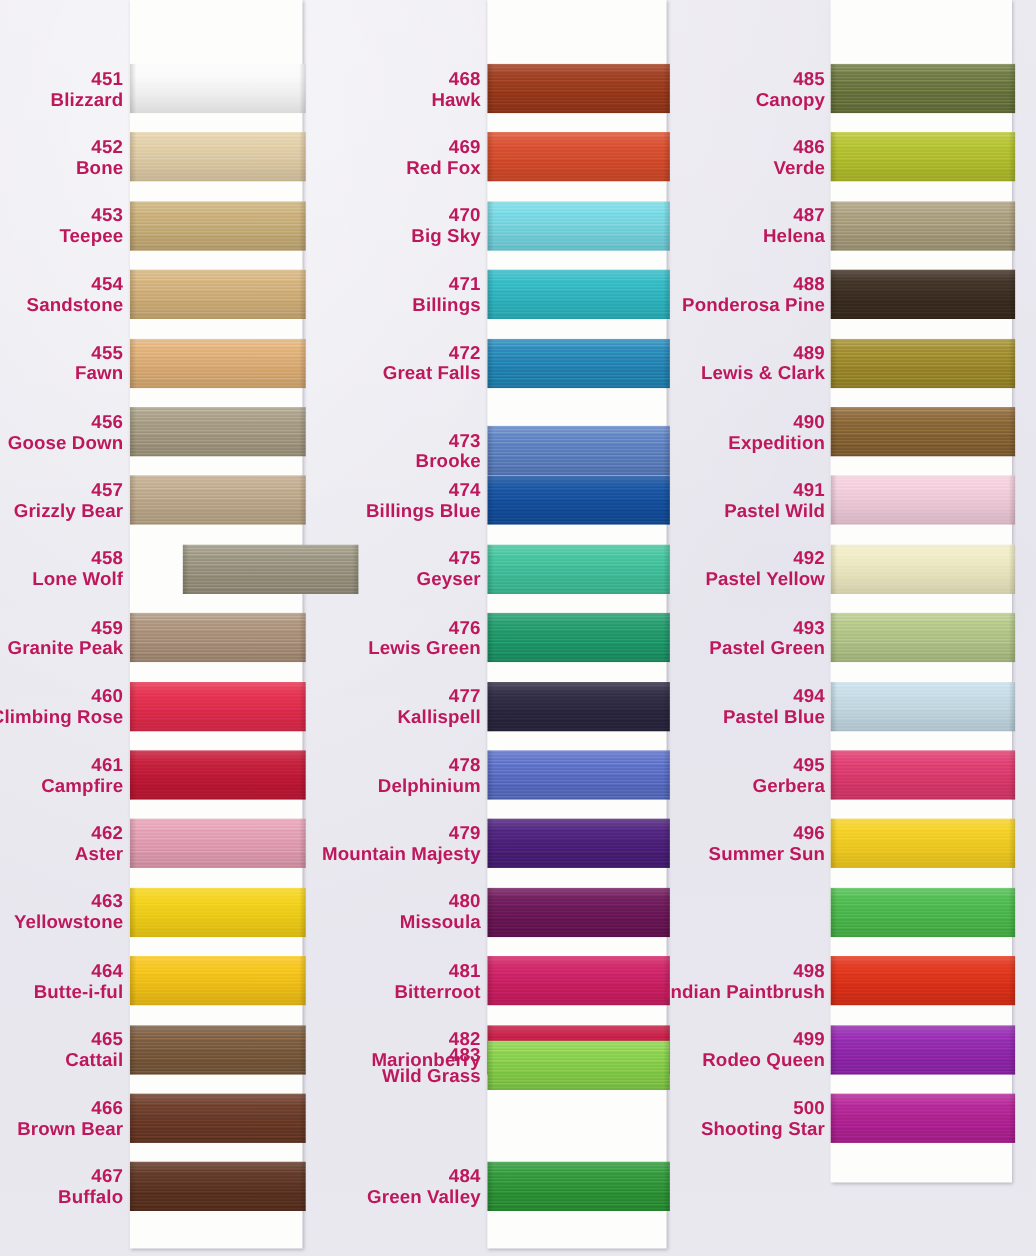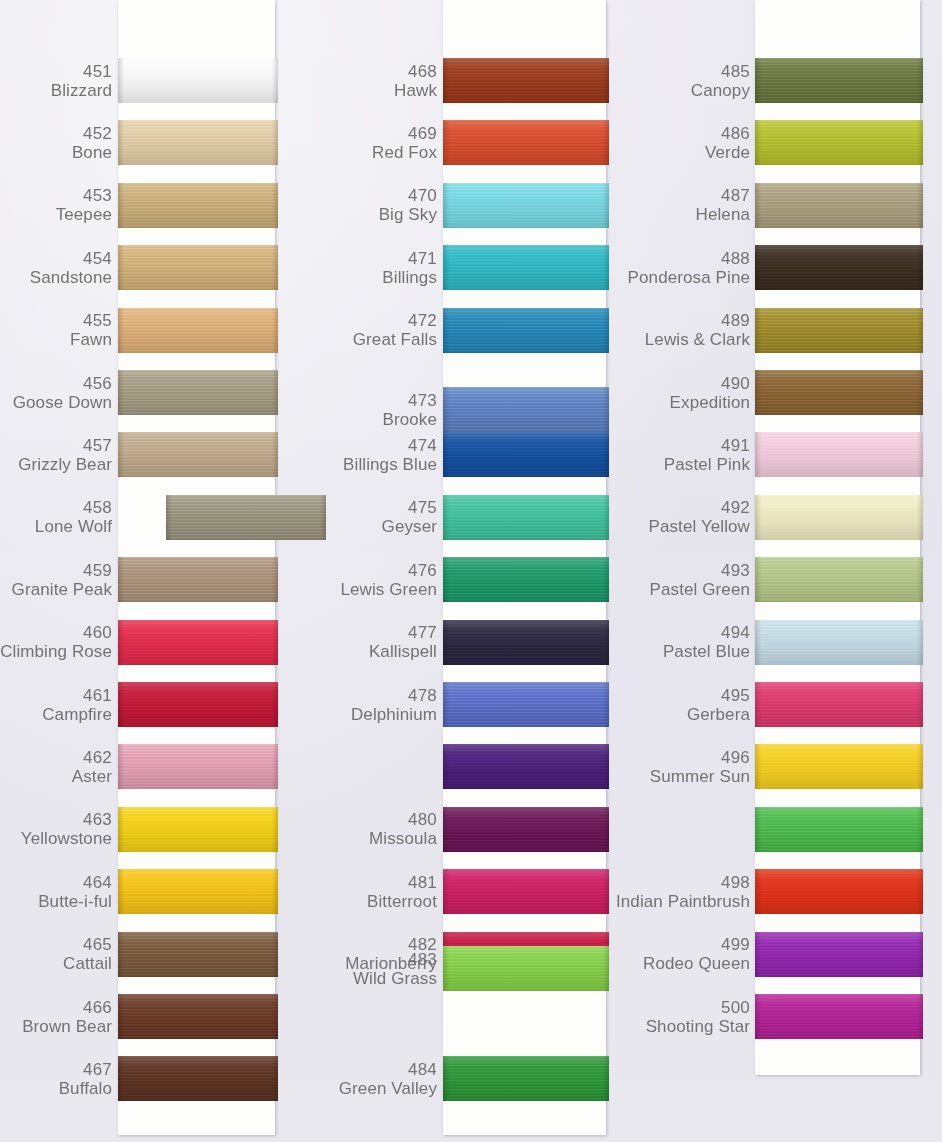--- a/index.html
+++ b/index.html
@@ -36,22 +36,22 @@
   #col-2 .card{left:128px;width:165px;height:1075px;}
 
   .rows{position:absolute;top:0;left:0;right:0;}
 
   .row{position:absolute;left:0;right:0;height:45px;}
 
   .label{
     position:absolute;
     top:50%;transform:translateY(-50%);
     text-align:right;
-    color:#737373;
-    font-weight:normal;
+    color:#be185d;
+    font-weight:bold;
     line-height:1.12;
     white-space:nowrap;
   }
   #col-0 .label{right:178px;}
   #col-1 .label{right:190px;}
   #col-2 .label{right:192px;}
   .num{font-size:17px;letter-spacing:.2px;}
   .nm{font-size:17px;letter-spacing:.1px;}
 
   
@@ -462,20 +462,24 @@
           </div>
           <div class="swatch">
             <div class="fill" style="background: rgb(91, 111, 200);"></div>
             <div class="threads"></div>
             <div class="sheen"></div>
             <div class="edgeL"></div>
             <div class="edgeR"></div>
           </div>
         </div>
         <div class="row" style="top: 744.4px;">
+          <div class="label">
+            <div class="num">479</div>
+            <div class="nm">Mountain Majesty</div>
+          </div>
           <div class="swatch">
             <div class="fill" style="background: rgb(75, 31, 122);"></div>
             <div class="threads"></div>
             <div class="sheen"></div>
             <div class="edgeL"></div>
             <div class="edgeR"></div>
           </div>
         </div>
         <div class="row" style="top: 806.8px;">
           <div class="label">
@@ -621,21 +625,21 @@
             <div class="fill" style="background: rgb(138, 101, 53);"></div>
             <div class="threads"></div>
             <div class="sheen"></div>
             <div class="edgeL"></div>
             <div class="edgeR"></div>
           </div>
         </div>
         <div class="row" style="top: 432.4px;">
           <div class="label">
             <div class="num">491</div>
-            <div class="nm">Pastel Pink</div>
+            <div class="nm">Pastel Wild</div>
           </div>
           <div class="swatch">
             <div class="fill" style="background: rgb(244, 206, 221);"></div>
             <div class="threads"></div>
             <div class="sheen"></div>
             <div class="edgeL"></div>
             <div class="edgeR"></div>
           </div>
         </div>
         <div class="row" style="top: 494.8px;">

